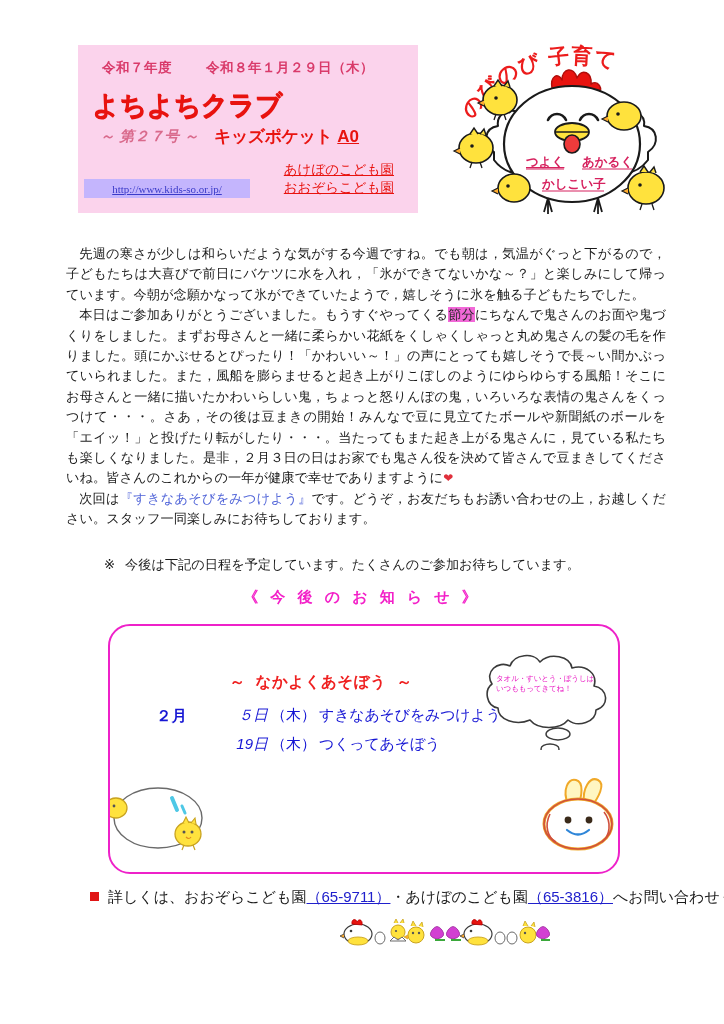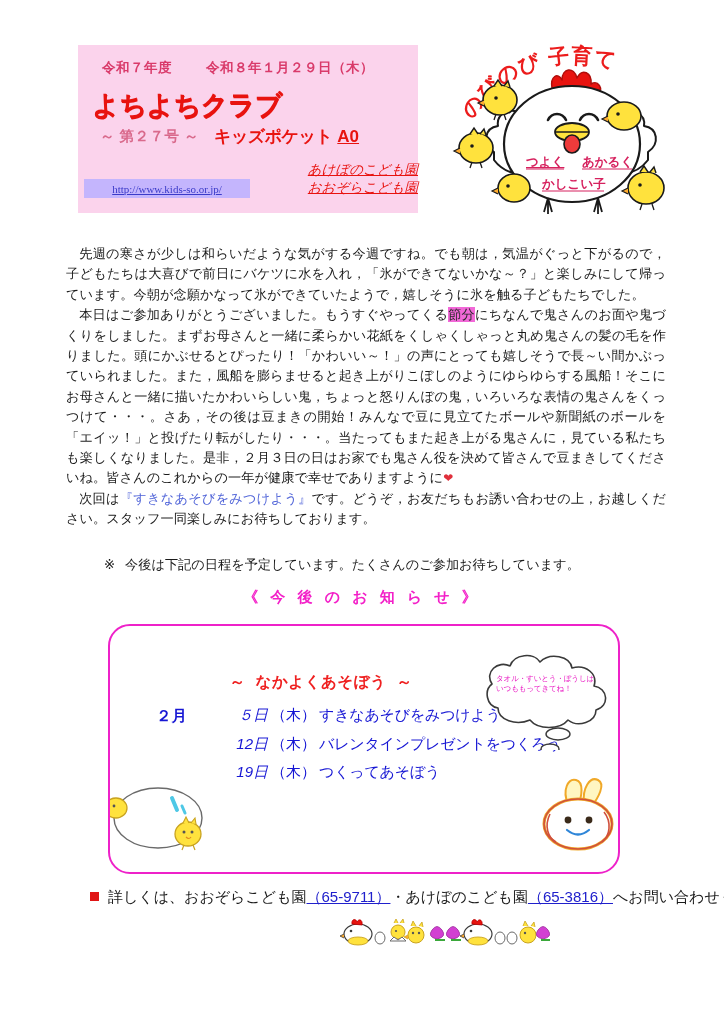--- a/index.html
+++ b/index.html
@@ -52,43 +52,43 @@
     letter-spacing: -0.5px;
     text-shadow: 0.5px 0.5px 0 #e8130f;
   }
   .mh-issue {
     position: absolute;
     left: 22px; top: 82px;
     font-size: 14.5px;
     font-weight: bold;
     color: #d96a8c;
     letter-spacing: 0.5px;
+    font-style: italic;
   }
   .mh-pocket {
     position: absolute;
     left: 136px; top: 80px;
     font-size: 17px;
     font-weight: bold;
     color: #e8130f;
     letter-spacing: -0.5px;
   }
   .mh-pocket .ao {
     text-decoration: underline;
     margin-left: 5px;
     letter-spacing: 0px;
   }
   .mh-en {
     position: absolute;
-    right: 0; top: 116px;
+    right: 24px; top: 116px;
     font-size: 13.5px;
     line-height: 18px;
     color: #e8130f;
     text-align: right;
     font-weight: normal;
-    font-style: italic;
   }
   .mh-en span { text-decoration: underline; display: block; }
   .mh-url {
     position: absolute;
     left: 6px; top: 134px;
     width: 166px;
     height: 19px;
     background: #c4b5fd;
     display: flex;
     align-items: center;
@@ -389,23 +389,20 @@
   <div class="pb-heading">
     <span class="tilde">～</span><span>なかよくあそぼう</span><span class="tilde">～</span>
   </div>
 
   <div class="schedule">
     <div class="sch-month">２月</div>
     <div class="sch-row" style="padding-left:58px;">
       <span class="sch-day">５日</span><span class="sch-dow">（木）</span><span class="sch-title">すきなあそびをみつけよう</span>
     </div>
     <div class="sch-row" style="padding-left:58px;">
-      <span class="sch-day">12日</span><span class="sch-dow">（木）</span><span class="sch-title">バレンタインプレゼントをつくろう</span>
-    </div>
-    <div class="sch-row" style="padding-left:58px;">
       <span class="sch-day">19日</span><span class="sch-dow">（木）</span><span class="sch-title">つくってあそぼう</span>
     </div>
   </div>
 
 
   <div class="bubble">
     <svg width="166" height="100" viewBox="0 0 166 100">
       <path d="M34,34 C26,22 40,10 52,16 C56,4 76,2 82,12 C92,2 112,6 114,18 C128,14 140,24 136,36
                C150,38 152,56 138,60 C138,72 120,78 110,70 C102,80 80,80 72,70
                C58,76 40,70 40,58 C28,56 26,40 34,34 Z" fill="#ffffff" stroke="#3a3a3a" stroke-width="1.6" stroke-linejoin="round"></path>

